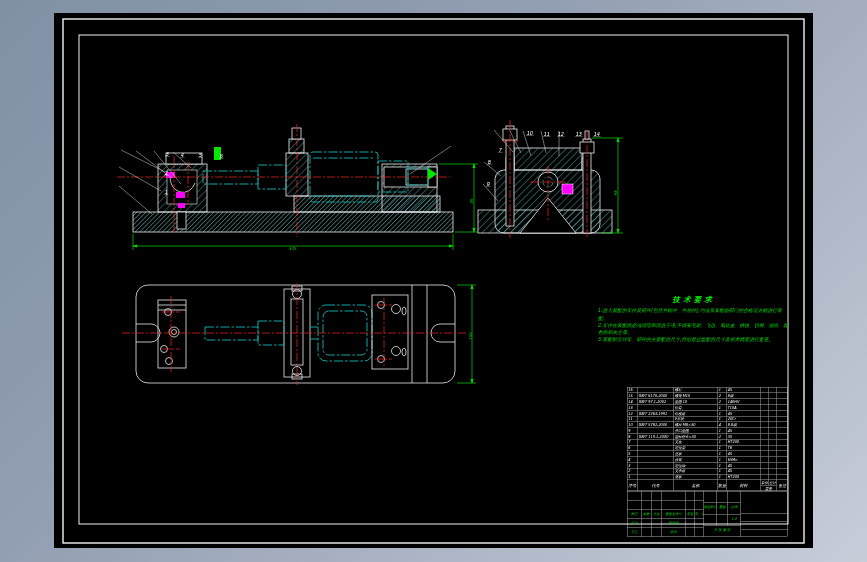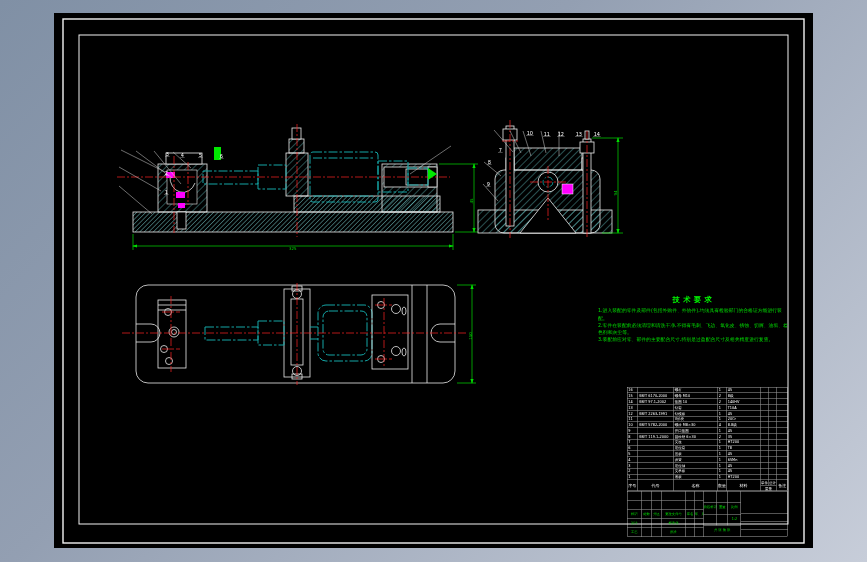--- a/index.html
+++ b/index.html
@@ -1,18 +1,18 @@
 <!DOCTYPE html>
 <html><head>
 <meta charset="utf-8">
 <style>
   html,body{margin:0;padding:0;background:#9aa5b6}
   .screen{position:relative;width:867px;height:562px;overflow:hidden;
     background:linear-gradient(135deg,#8090a5 0%,#939fb2 40%,#c7cdd9 100%);
-    font-family:"DejaVu Sans",sans-serif;}
+    font-family:"DejaVu Sans",sans-serif;font-style:italic;}
   .canvas{position:absolute;left:54px;top:13px;width:759px;height:535px;background:#000;}
   .canvas > svg{position:absolute;left:0;top:0;}
   
   .ov{position:absolute;left:0;top:0;width:2277px;height:1605px;
       transform:scale(.333333);transform-origin:0 0;pointer-events:none;}
   .bal{position:absolute;font-size:15px;line-height:14px;color:#fff;
        border-bottom:1.2px solid #d9d9d9;padding:0 2px;}
   .dim{position:absolute;font-size:12px;line-height:12px;color:#00dd00;white-space:nowrap;}
   .vert{transform:rotate(-90deg);transform-origin:center center;}
   .notes{position:absolute;left:1632px;top:846px;width:575px;color:#00e000;text-align:left;}

